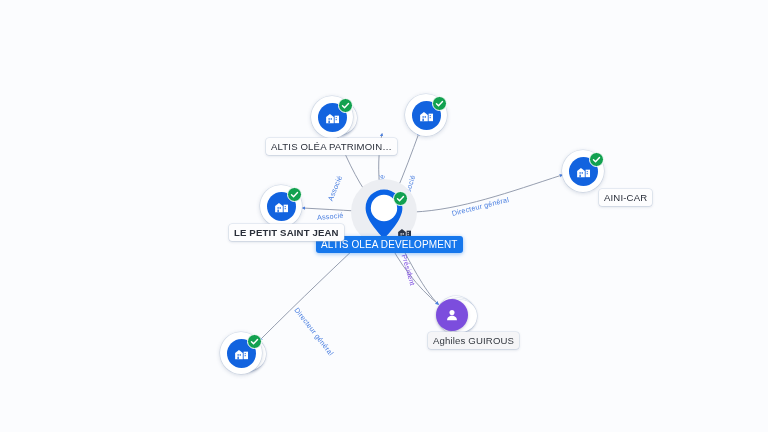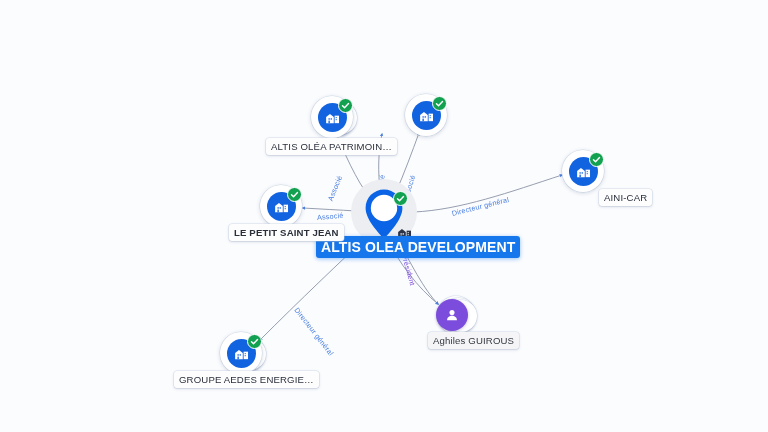--- a/index.html
+++ b/index.html
@@ -129,24 +129,23 @@
     border-radius: 3px;
     padding: 3px 5px 3px 5px;
     white-space: nowrap;
     box-shadow: 0 1px 3px rgba(70,90,125,.22), 0 0 0 .5px rgba(205,215,232,.7);
     font-family: "Liberation Sans", sans-serif;
     letter-spacing: .15px;
   }
   .node-label.primary {
     background: #1677ec;
     color: #ffffff;
-    font-size: 14px;
+    font-size: 10px;
     box-shadow: 0 1px 4px rgba(22,119,236,.45);
     letter-spacing: .1px;
-    font-weight: bold;
   }
   .node-label.person {
     background: #f5f5f7;
     color: #33383f;
   }
 
   
   #central-node {
     position: absolute;
     width: 0;
@@ -357,15 +356,14 @@
         <path d="M2 6.2 L4.7 8.9 L10 3.3" fill="none" stroke="#ffffff" stroke-width="1.9" stroke-linecap="round" stroke-linejoin="round"></path>
       </svg>
     </div>
   </div>
 
   <div class="node-label primary" id="central-label" style="left: 316px; top: 236px;">ALTIS OLEA DEVELOPMENT</div>
 
 <div class="node-label" style="left: 266px; top: 138px;">ALTIS OLÉA PATRIMOIN…</div>
     <div class="node-label" style="left: 555px; top: 189px; margin-left: 44px;">AINI-CAR</div>
     <div class="node-label" style="left: 229px; top: 224px; font-weight: bold;">LE PETIT SAINT JEAN</div>
-    <div class="node-label" style="left: 174px; top: 371px;">GROUPE AEDES ENERGIE…</div>
     <div class="node-label person" style="left: 428px; top: 332px;">Aghiles GUIROUS</div>
   </div>
 
 </body></html>

